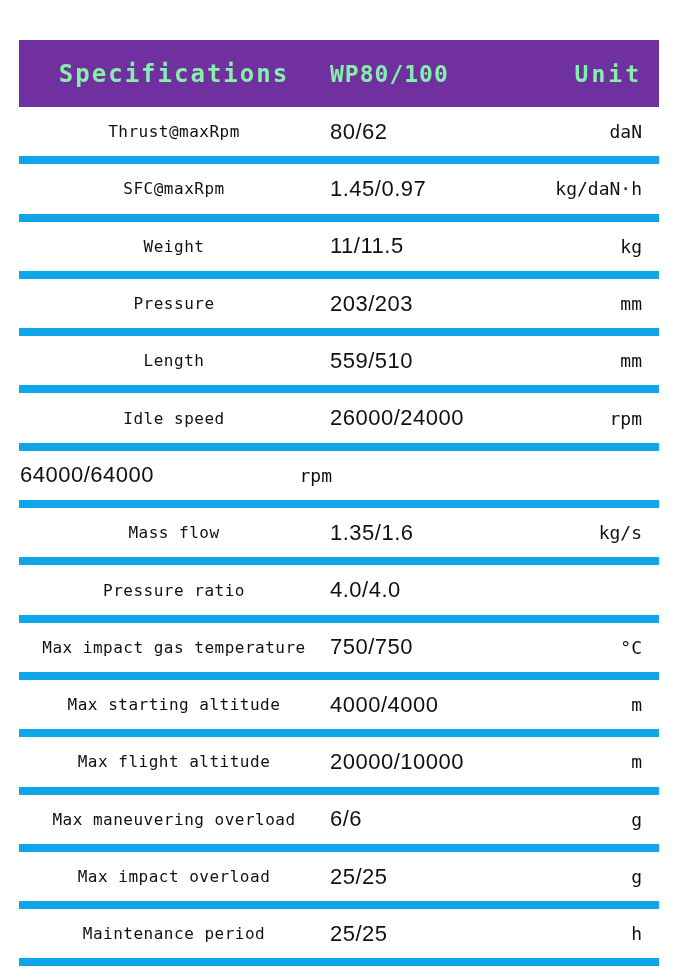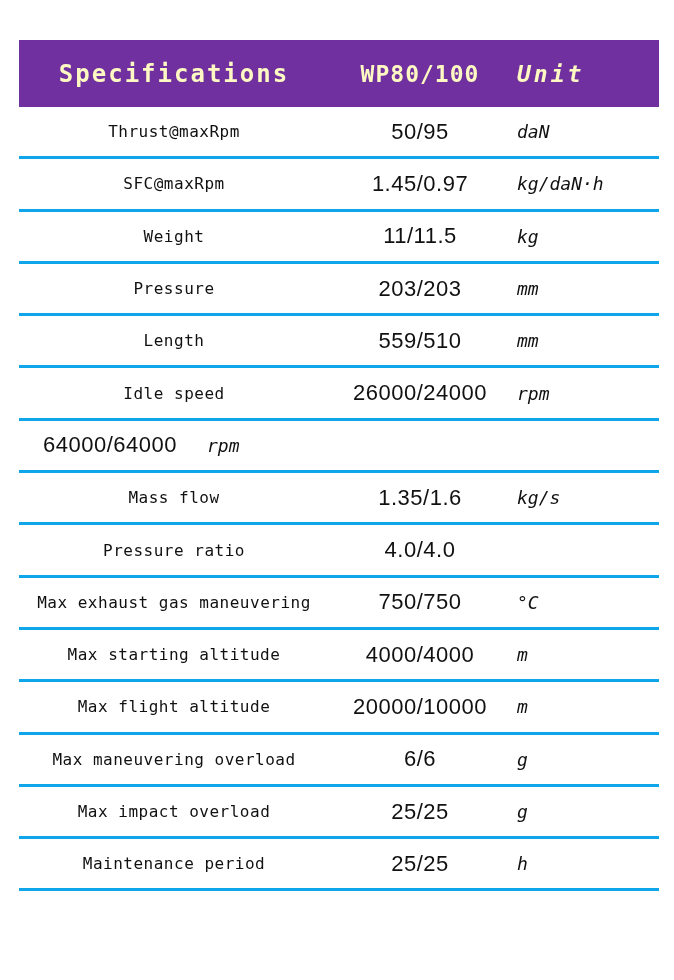--- a/index.html
+++ b/index.html
@@ -1,52 +1,52 @@
 <!DOCTYPE html>
 <html><head>
 <meta charset="utf-8">
 <style>
   html, body { margin: 0; padding: 0; background: #ffffff; }
   body { width: 674px; height: 980px; position: relative; overflow: hidden; }
   .table {
     position: absolute; left: 19px; top: 40px; width: 640px;
   }
   .header {
-    height: 67px; background: #7030a0; color: #fef9c3;
+    height: 67px; background: #7030a0; color: #86efac;
     display: flex; align-items: center;
     font-family: "DejaVu Sans Mono", monospace; font-weight: bold;
   }
   .header .c1 { font-size: 24px; letter-spacing: 2px; }
   .header .c2 { font-size: 23px; letter-spacing: 1px; }
   .header .c3 { font-size: 23px; letter-spacing: 3px; }
   .c1 { width: 310px; text-align: center; }
-  .c2 { width: 150px; text-align: center; margin-left: 16px; }
-  .c3 { width: 140px; text-align: left; margin-left: 22px; font-style: italic; }
+  .c2 { width: 150px; margin-left: 1px; }
+  .c3 { width: 140px; text-align: right; margin-left: 22px; }
   .row {
     height: 49.3px; display: flex; align-items: center;
-    border-bottom: 3px solid #0ea5e9;
+    border-bottom: 8px solid #0ea5e9;
     color: #111111;
   }
   .row .c1 { font-family: "DejaVu Sans Mono", monospace; font-size: 16px; letter-spacing: 0.5px; }
   .row .c2 { font-family: "Liberation Sans", sans-serif; font-size: 22px; letter-spacing: 0.5px; }
   .row .c3 { font-family: "DejaVu Sans Mono", monospace; font-size: 18px; }
 </style>
 </head>
 <body>
 
 <div class="table">
   <div class="header">
     <div class="c1">Specifications</div>
     <div class="c2">WP80/100</div>
     <div class="c3">Unit</div>
   </div>
   <div id="rows">
       <div class="row">
         <div class="c1">Thrust@maxRpm</div>
-        <div class="c2">50/95</div>
+        <div class="c2">80/62</div>
         <div class="c3">daN</div>
       </div>
       <div class="row">
         <div class="c1">SFC@maxRpm</div>
         <div class="c2">1.45/0.97</div>
         <div class="c3">kg/daN·h</div>
       </div>
       <div class="row">
         <div class="c1">Weight</div>
         <div class="c2">11/11.5</div>
@@ -75,21 +75,21 @@
         <div class="c1">Mass flow</div>
         <div class="c2">1.35/1.6</div>
         <div class="c3">kg/s</div>
       </div>
       <div class="row">
         <div class="c1">Pressure ratio</div>
         <div class="c2">4.0/4.0</div>
         <div class="c3"></div>
       </div>
       <div class="row">
-        <div class="c1">Max exhaust gas maneuvering</div>
+        <div class="c1">Max impact gas temperature</div>
         <div class="c2">750/750</div>
         <div class="c3">°C</div>
       </div>
       <div class="row">
         <div class="c1">Max starting altitude</div>
         <div class="c2">4000/4000</div>
         <div class="c3">m</div>
       </div>
       <div class="row">
         <div class="c1">Max flight altitude</div>

